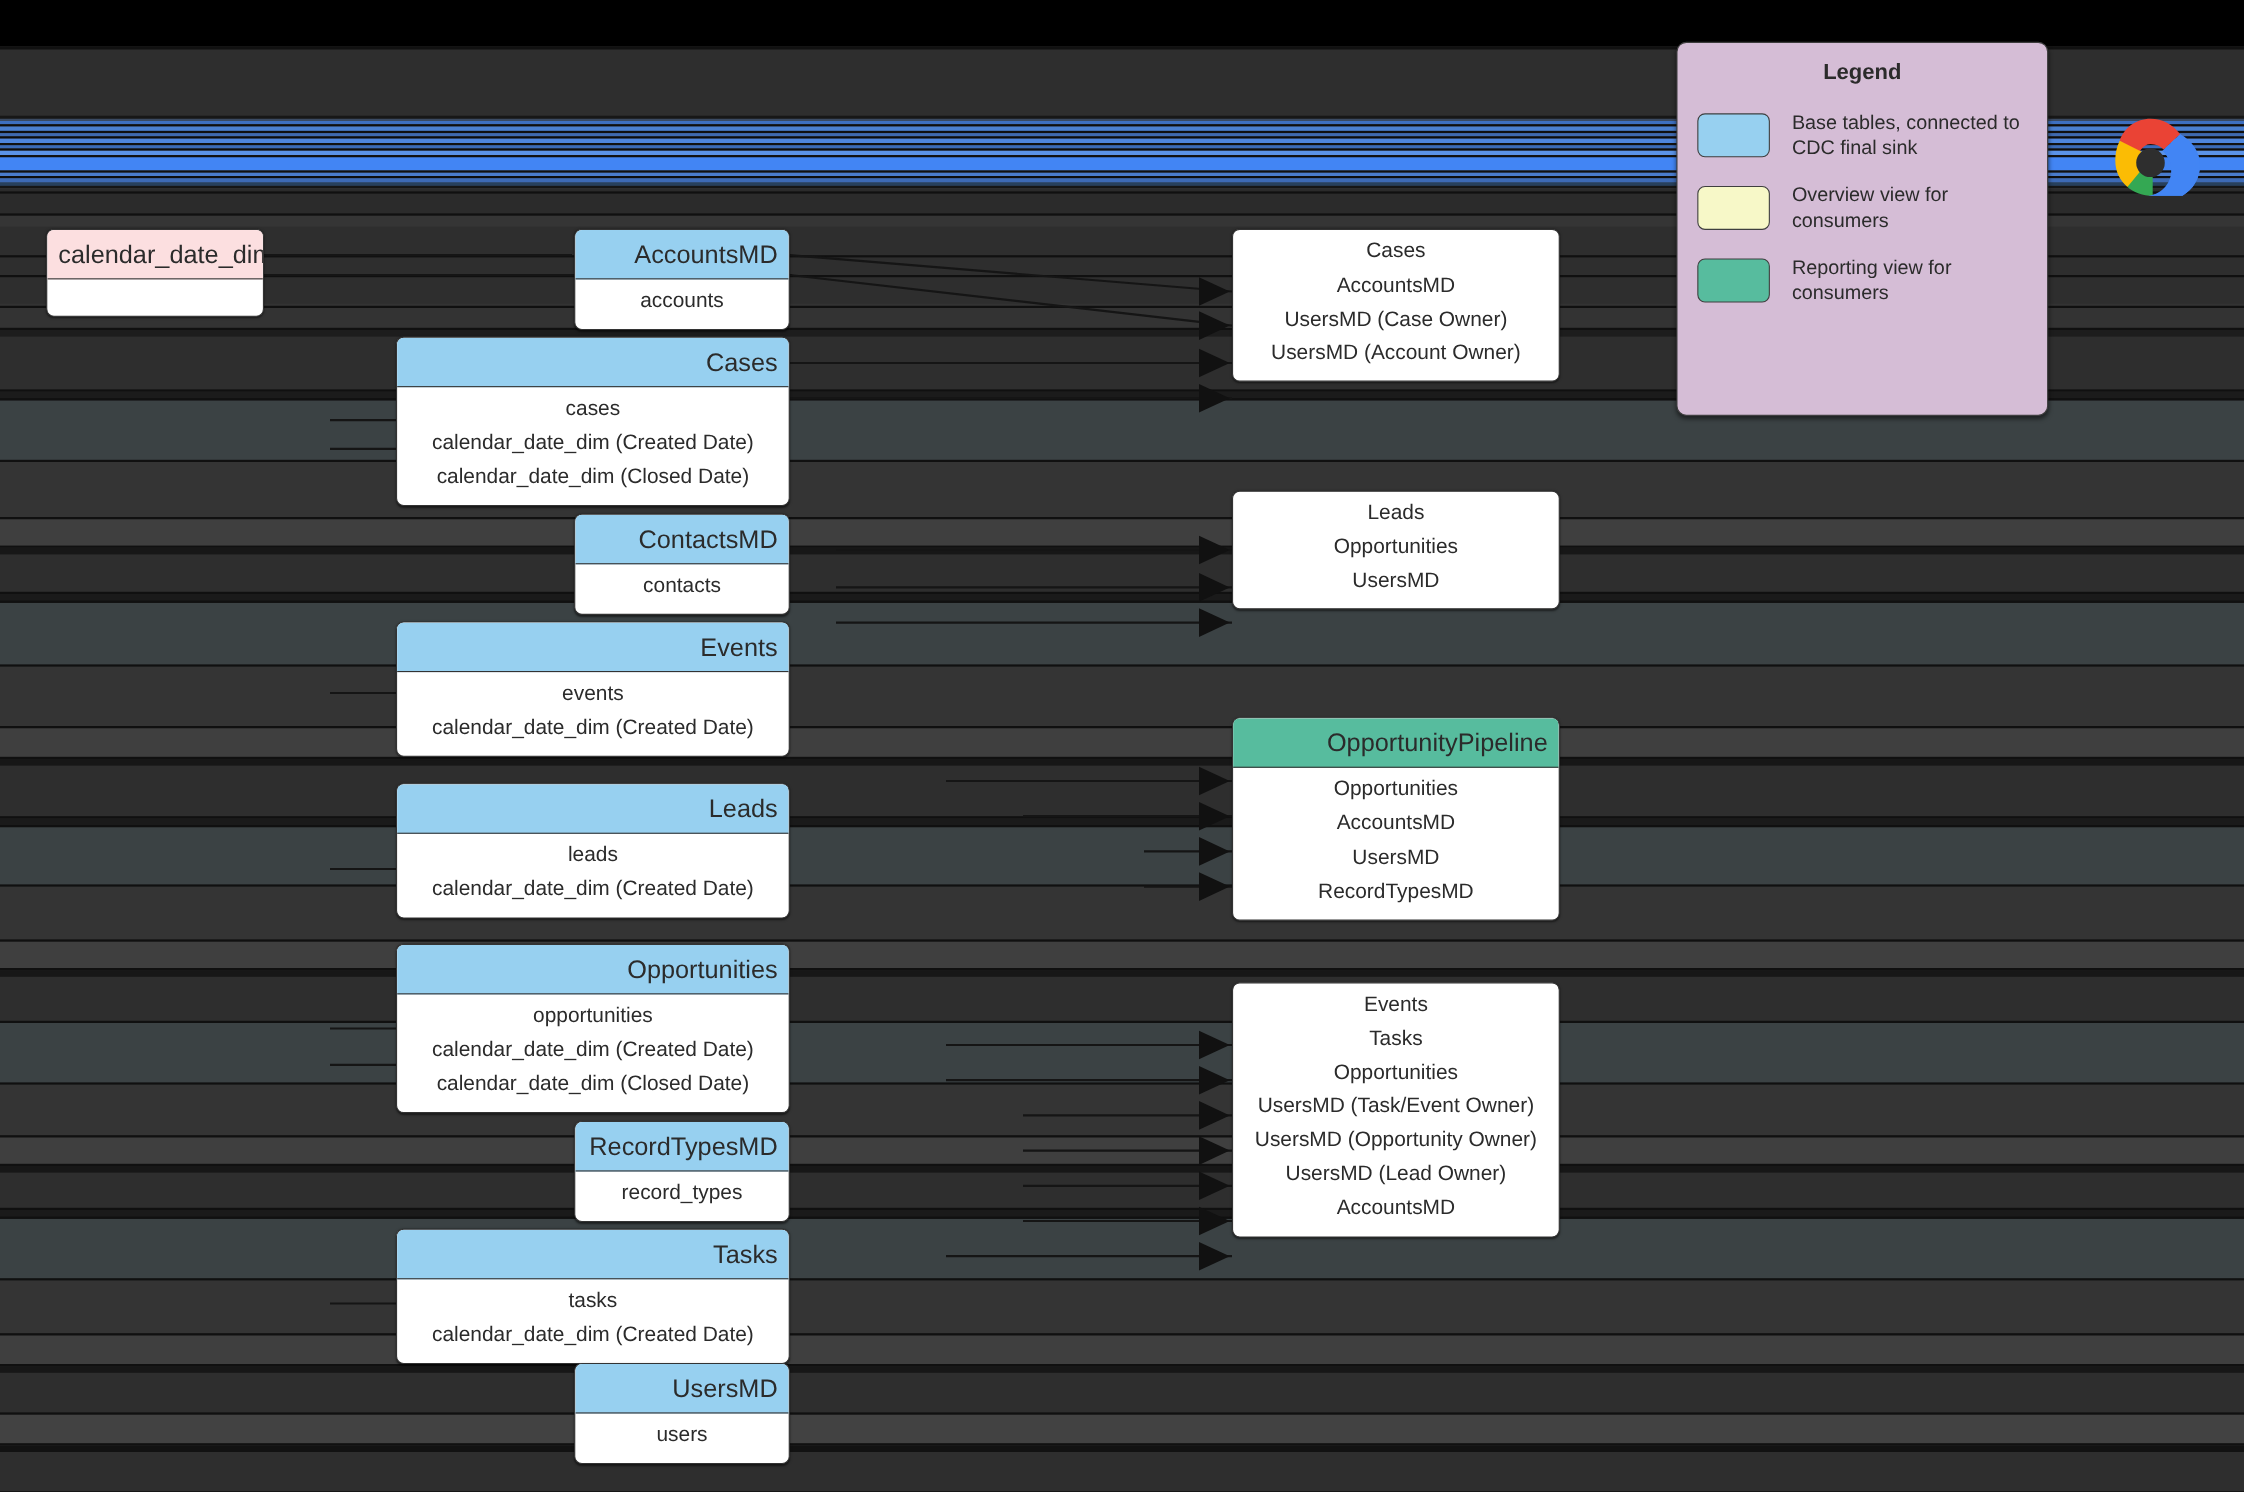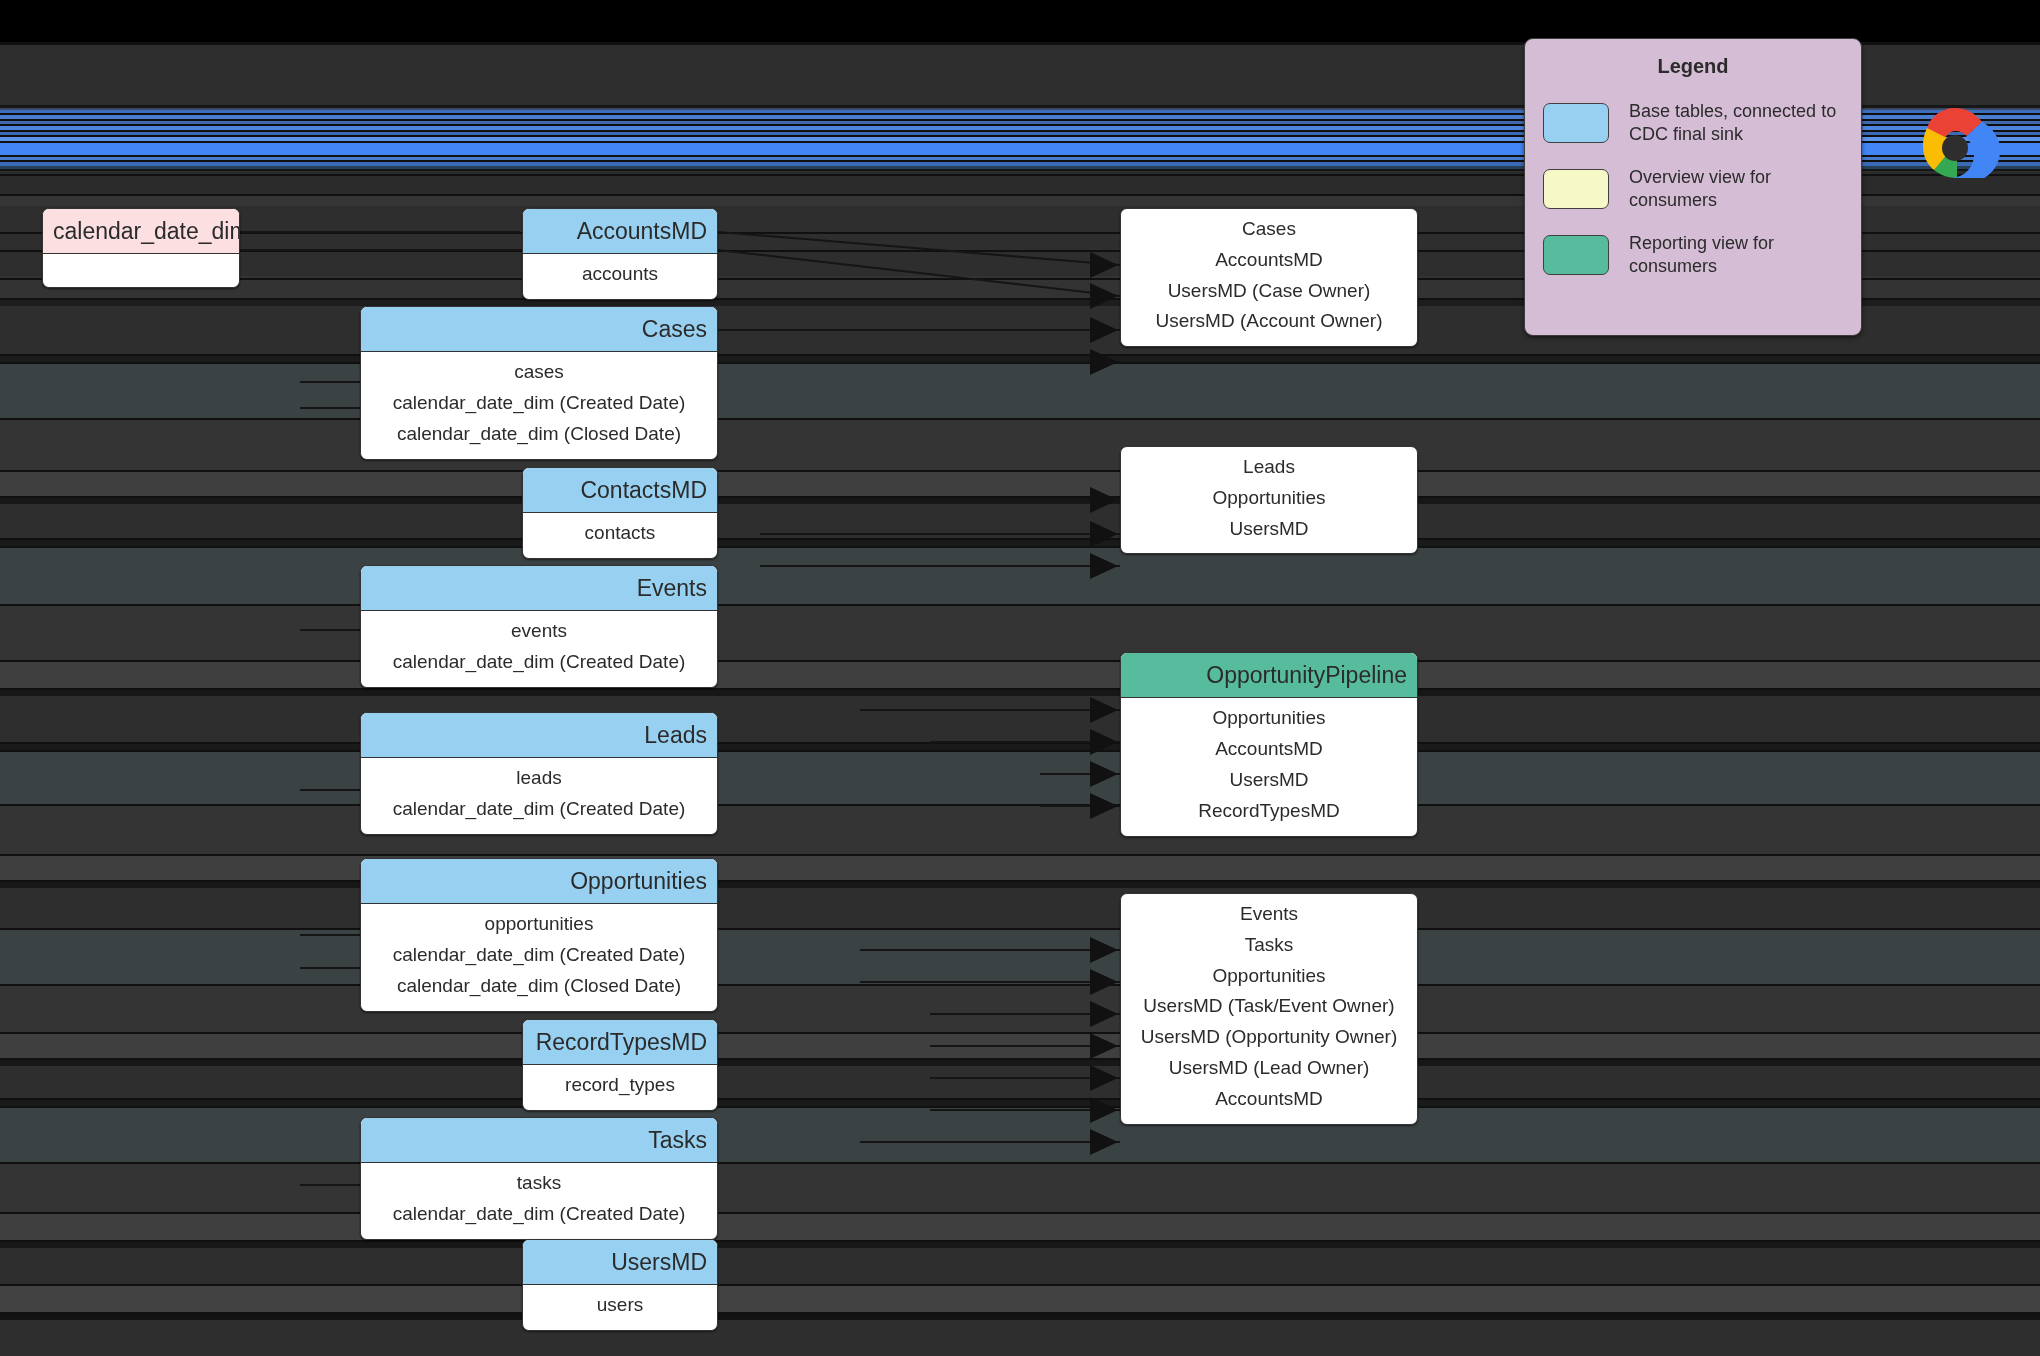--- a/index.html
+++ b/index.html
@@ -48,21 +48,21 @@
     line-height:1.2;
     white-space:nowrap;
   }
   .node.blue  .hdr { background:#97d0f0; }
   .node.green .hdr { background:#57bc9e; }
   .node.pink  .hdr { background:#fcdfe0; }
   .node.empty .rows { min-height:33px; }
 
   
   #legend {
-    position:absolute; left:1524px; top:38px; width:338px; height:298px;
+    position:absolute; left:1524px; top:38px; width:338px; height:340px;
     background:#d5bdd6;
     border:1px solid #3c3c3c;
     border-radius:9px;
     box-shadow:0 2px 4px rgba(0,0,0,.5);
     padding:16px 18px 10px;
   }
   #legend .ltitle {
     text-align:center; font-size:20px; font-weight:bold; color:#2b2b2b;
     margin-bottom:22px;
   }

